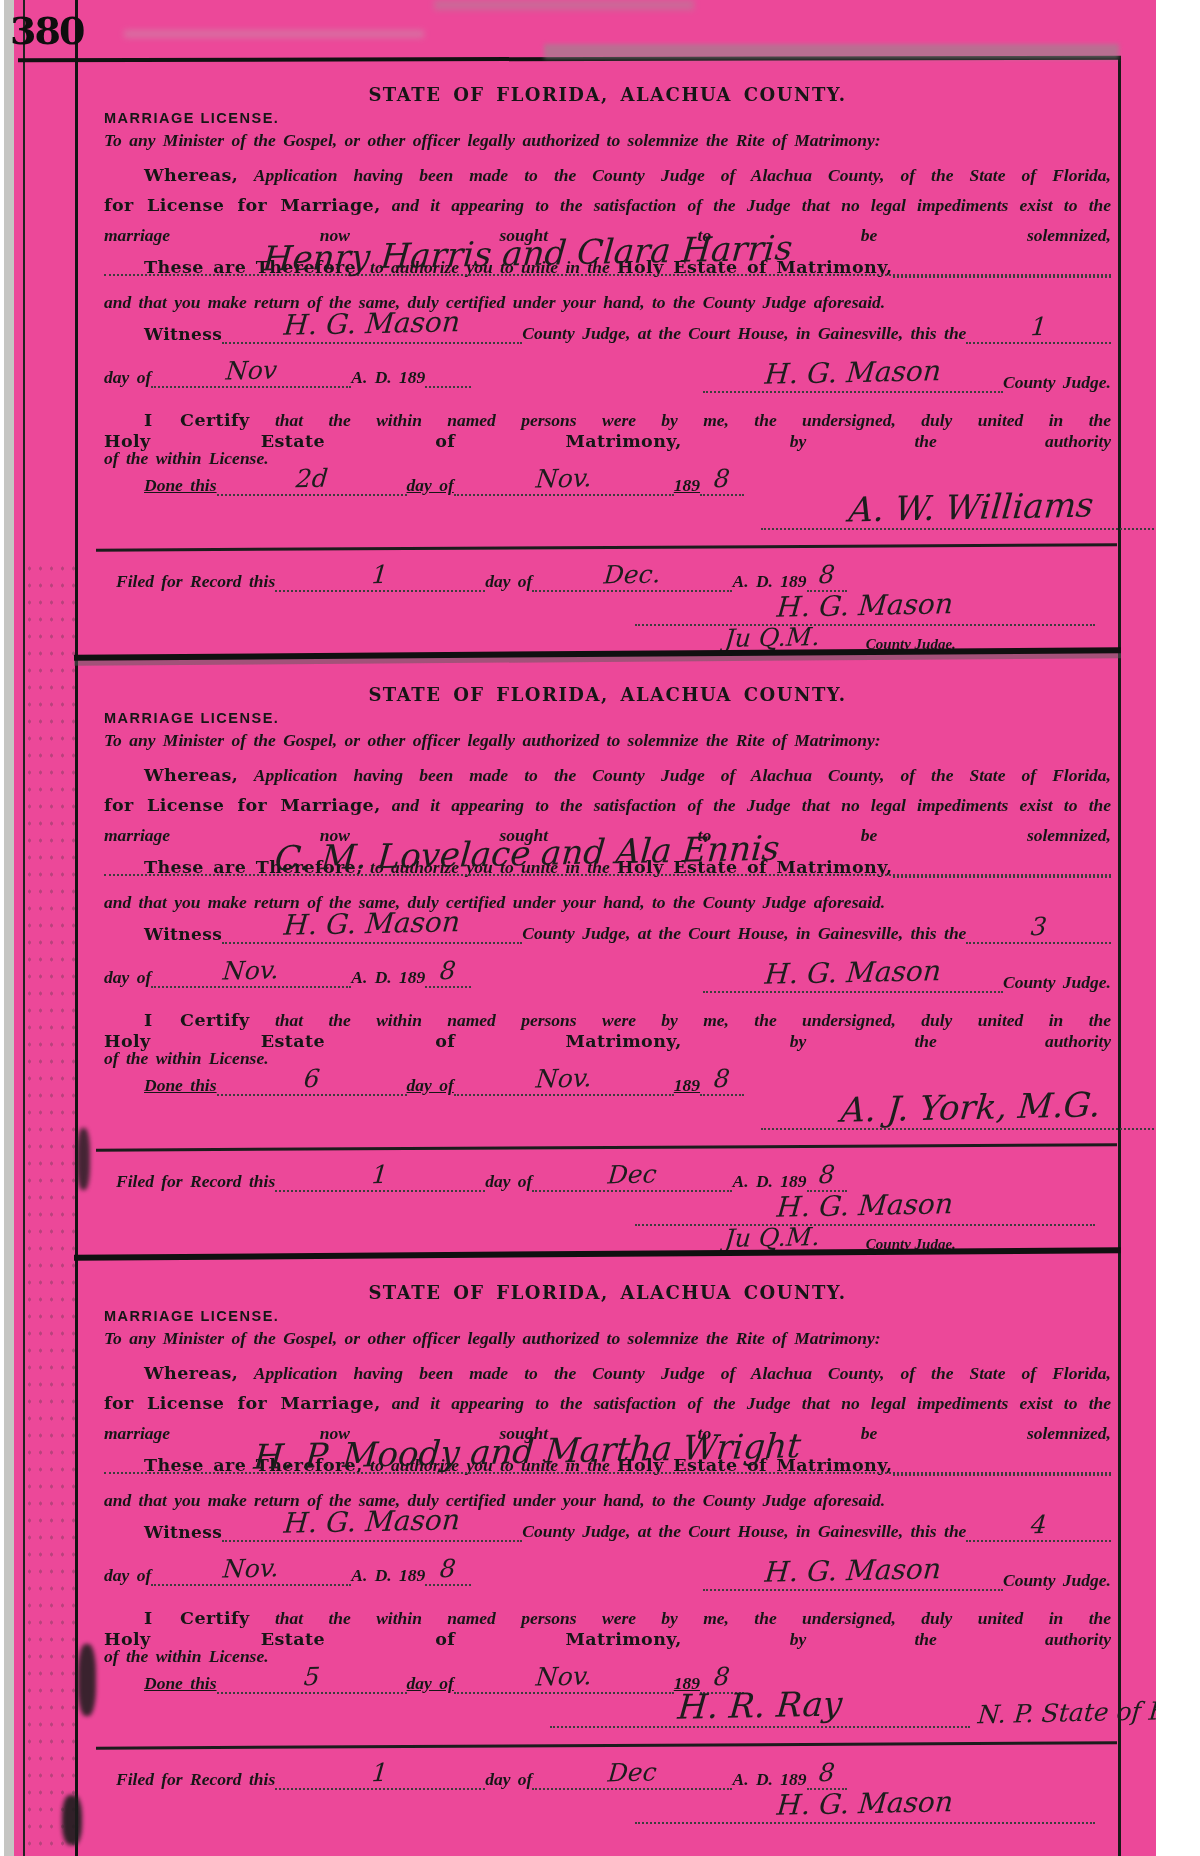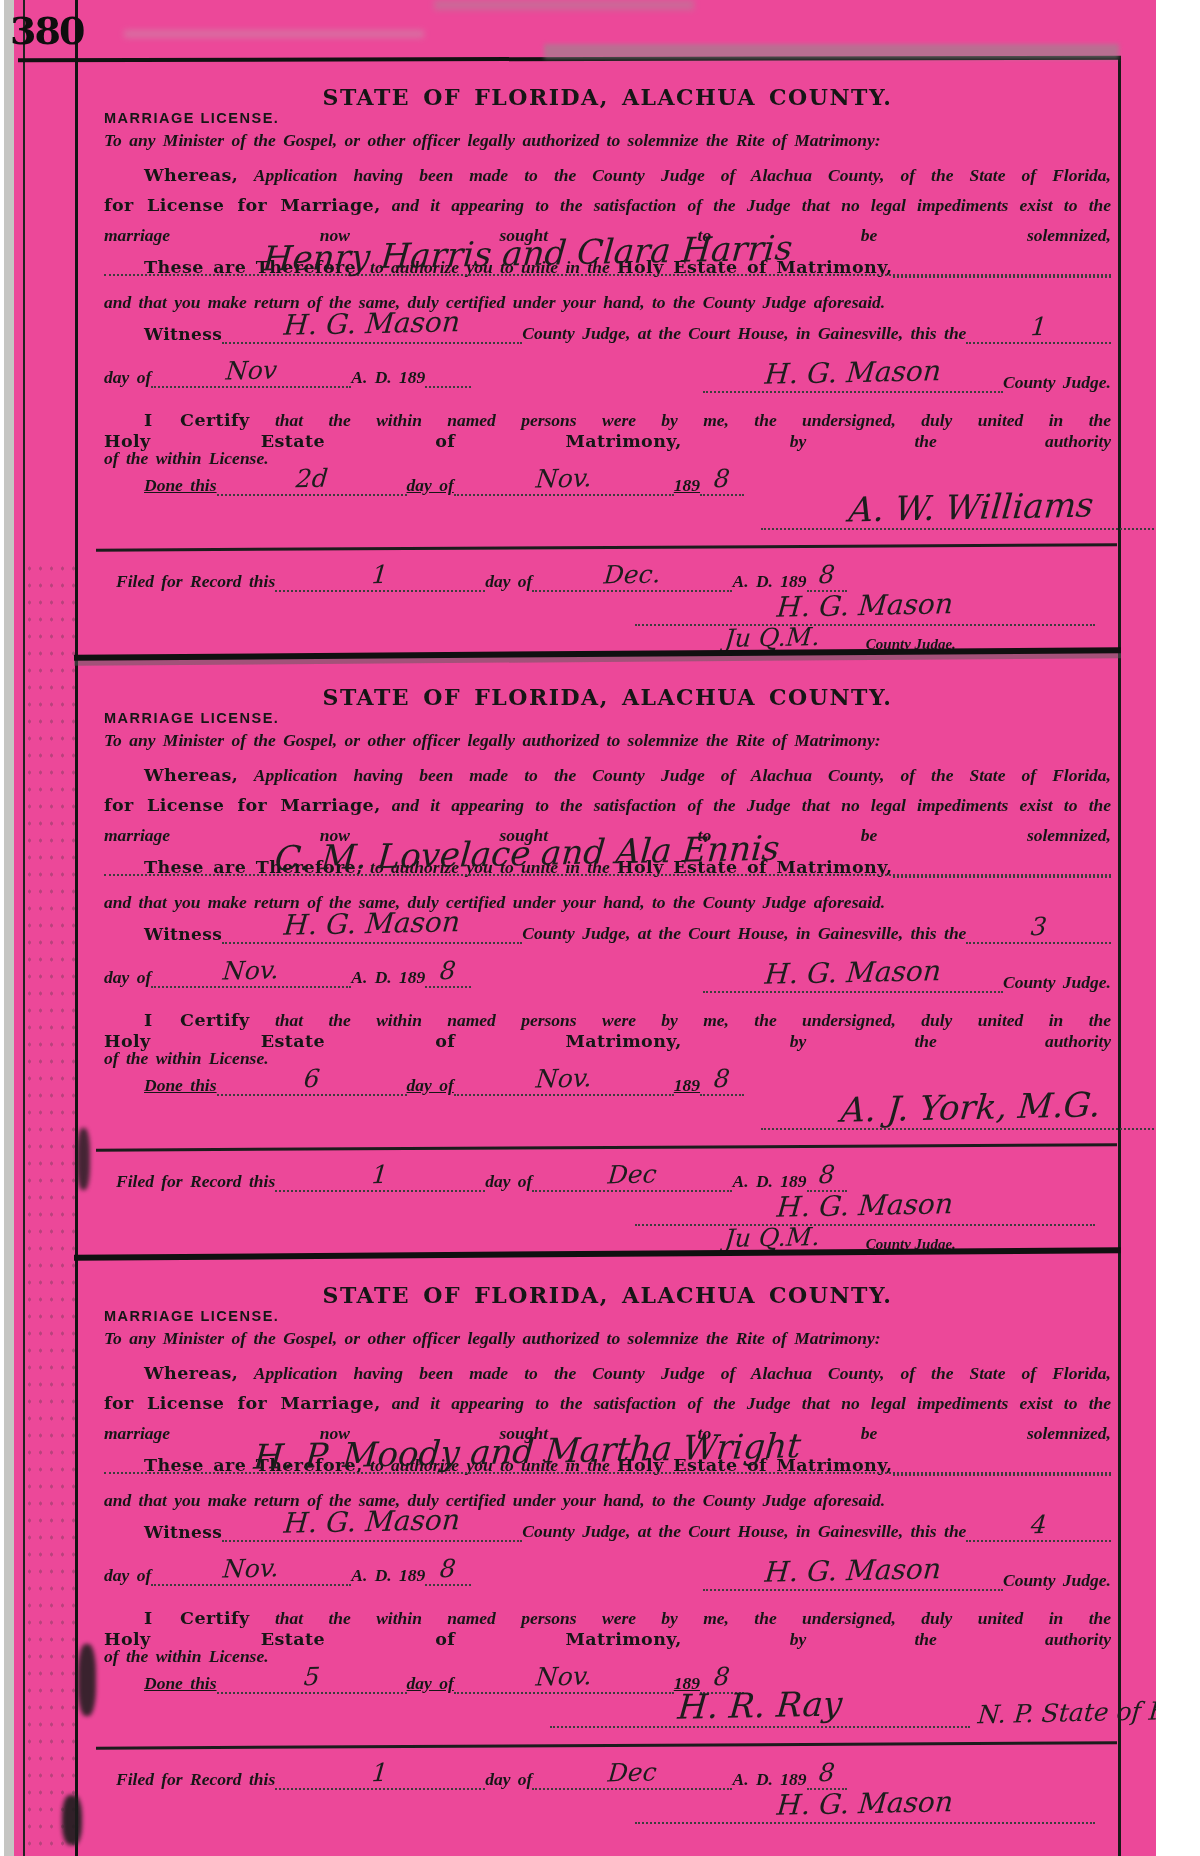--- a/index.html
+++ b/index.html
@@ -40,21 +40,21 @@
   .fill{border-bottom:2px dotted #3d3d3d;text-align:center;white-space:nowrap;}
   .script{font-family:"DejaVu Serif",serif;font-style:italic;font-weight:400;color:#1d1d1d;
           display:inline-block;transform:rotate(-1.2deg) skewX(-6deg);line-height:1;}
   .s-lg{font-size:34px;position:relative;top:-4px;}
   .s-md{font-size:28px;position:relative;top:-4px;}
   .s-sm{font-size:25px;position:relative;top:-3px;}
 
   .r-ml{top:14px;}
   .ml-label{font-family:"Liberation Sans",sans-serif;font-weight:bold;font-size:14.5px;letter-spacing:1.5px;margin-top:36px;}
   .r-title{top:24px;left:28px;right:8px;position:absolute;text-align:center;}
-  .title{font-family:"DejaVu Serif",serif;font-weight:bold;font-size:22px;letter-spacing:1.5px;word-spacing:4px;}
+  .title{font-family:"DejaVu Serif",serif;font-weight:bold;font-size:18px;letter-spacing:1.5px;word-spacing:4px;}
   .r-minister{top:70px;}
   .r-whereas{top:100px;left:28px;right:8px;position:absolute;line-height:30px;}
   .indent{padding-left:40px;}
   .r-therefore{top:162px;margin-top:35px;}
   .r-names{top:186px;height:30px;}
   .names-fill{flex:1;padding-right:160px;}
   .r-return{top:232px;}
   .r-witness{top:258px;height:26px;}
   .r-dayof{top:302px;height:26px;}
   .judge-grp{display:flex;align-items:flex-end;transform:translateY(5px);}

